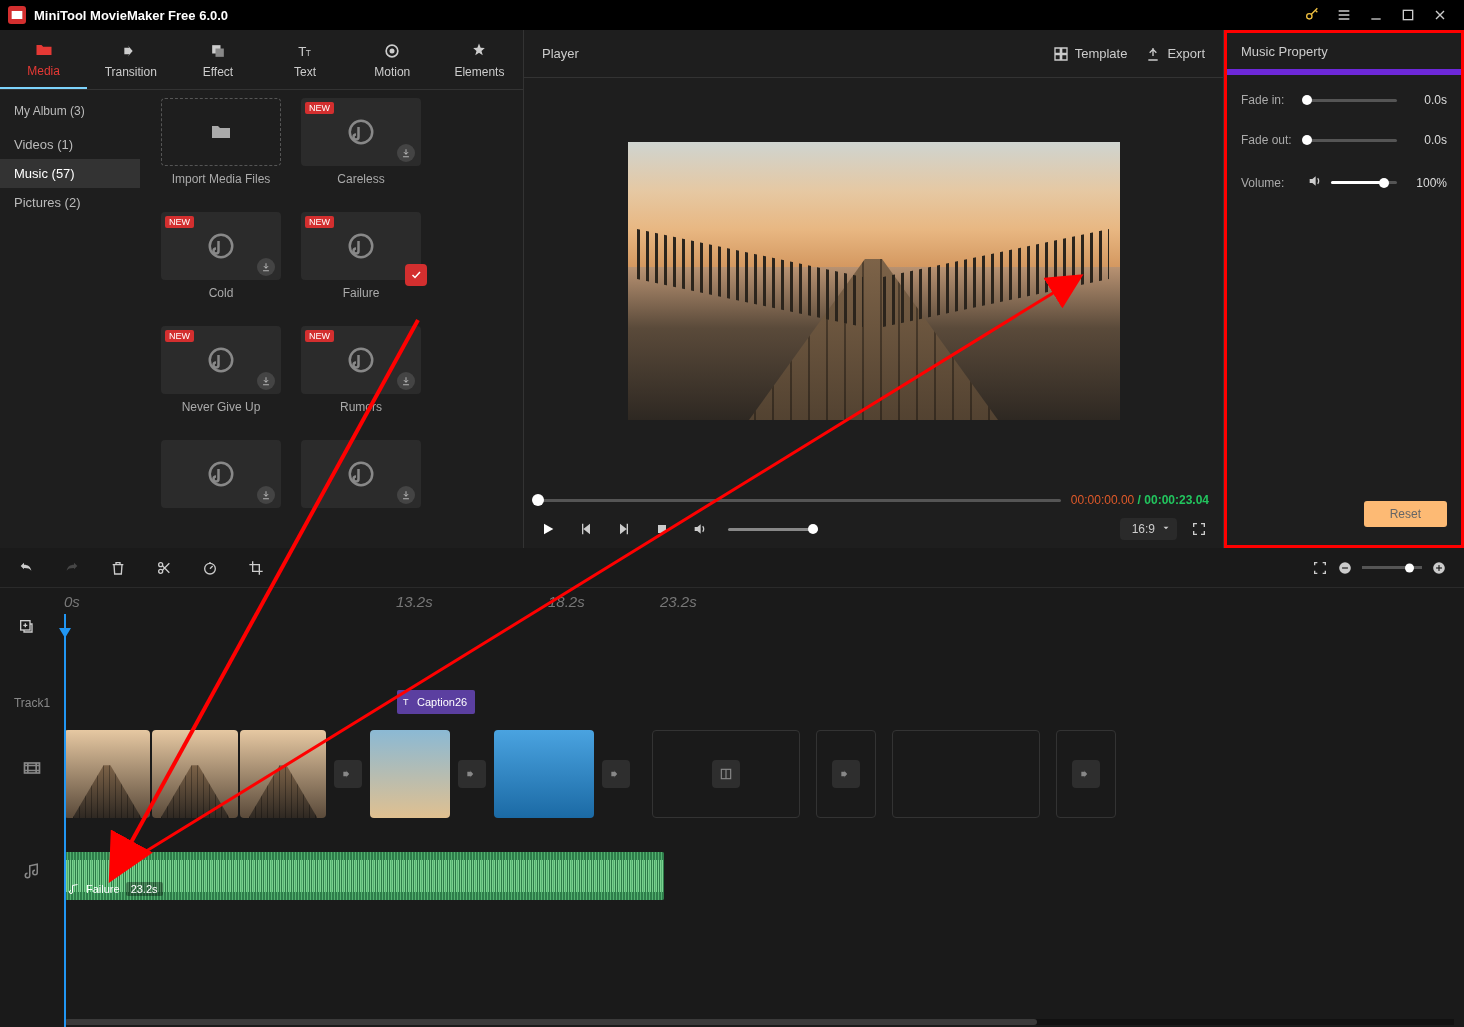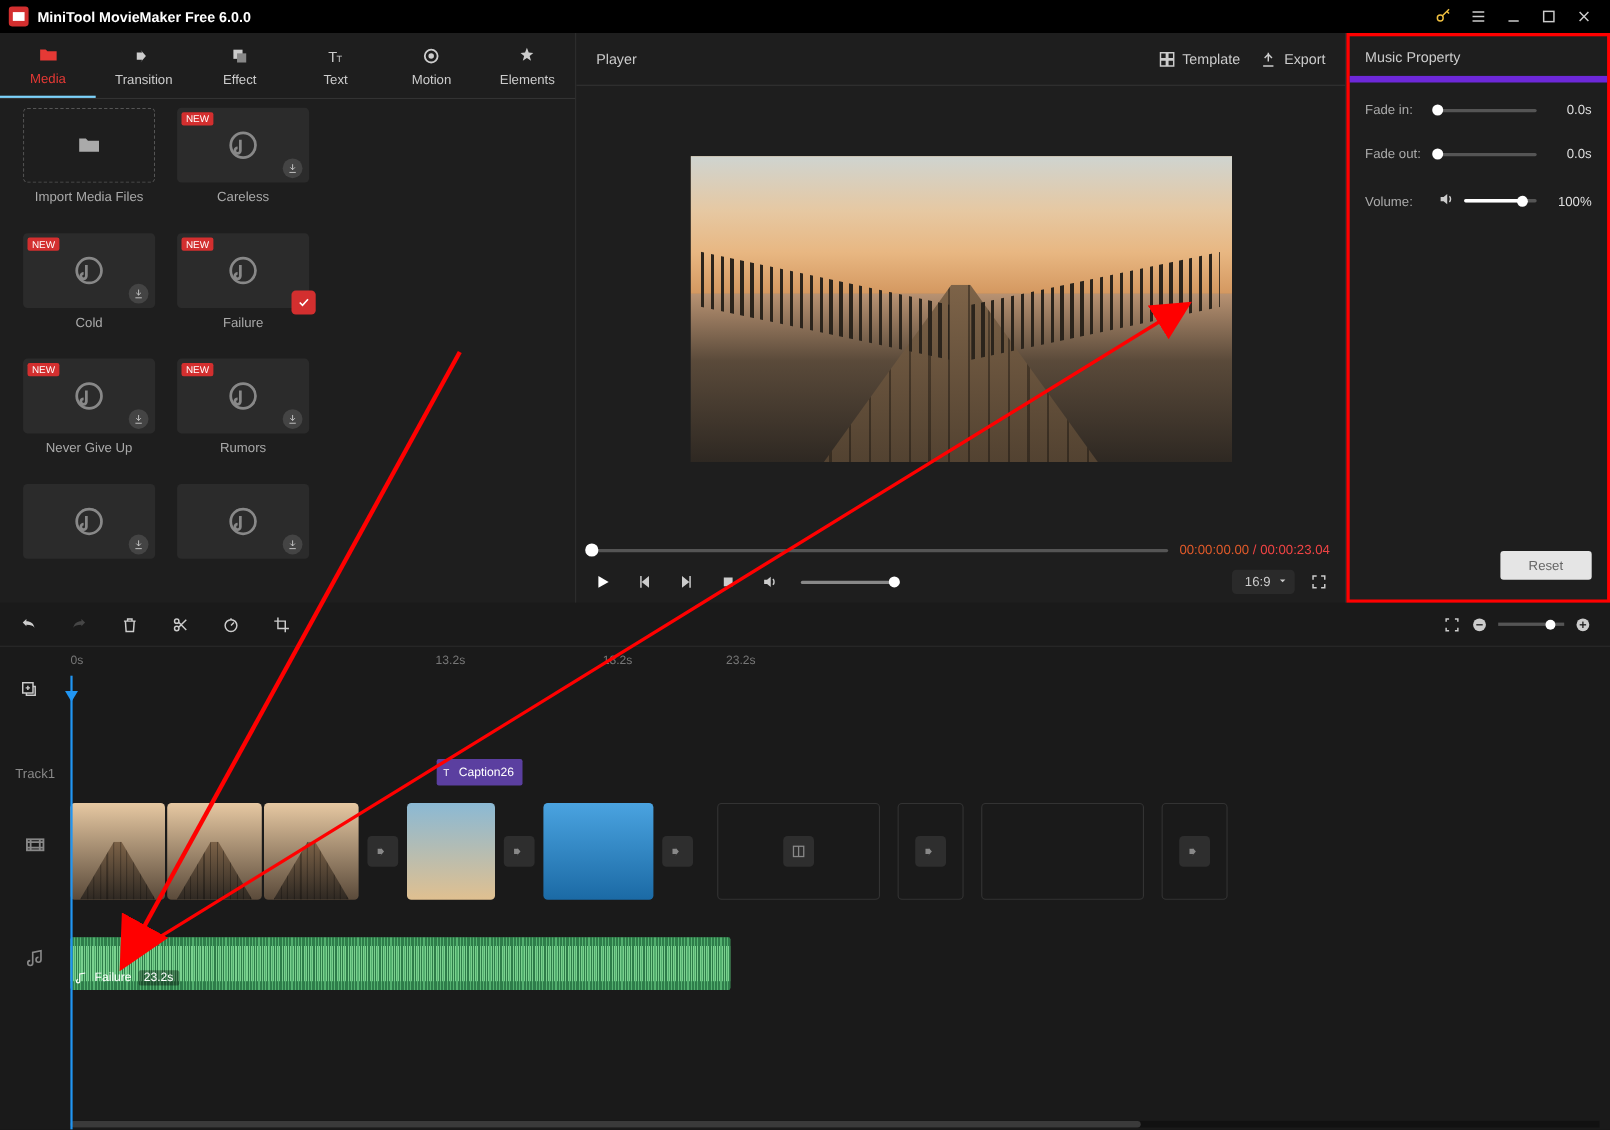--- a/index.html
+++ b/index.html
@@ -52,51 +52,51 @@
 .pier-rail { position: absolute; top: 40%; width: 46%; height: 18%; }
 .pier-rail.left { left: 2%; transform: skewY(12deg); background: repeating-linear-gradient(90deg, #2b241c 0 3px, transparent 3px 9px); }
 .pier-rail.right { right: 2%; transform: skewY(-12deg); background: repeating-linear-gradient(90deg, #2b241c 0 3px, transparent 3px 9px); }
 
 .transport { height: 64px; padding: 8px 14px 10px; }
 .seek { position: relative; height: 16px; display: flex; align-items: center; }
 .seek-track { flex: 1; height: 3px; background: #555; border-radius: 2px; position: relative; }
 .seek-thumb { position: absolute; left: 0; top: 50%; width: 12px; height: 12px; background: #fff; border-radius: 50%; transform: translate(-50%,-50%); }
 .timecodes { font-size: 12px; margin-left: 10px; }
 .tc-cur { color: #e05a2a; }
-.tc-total { color: #ef4444; }
+.tc-total { color: #22c55e; font-weight: bold; }
 .controls-row { display: flex; align-items: center; gap: 18px; margin-top: 10px; }
 .pbtn { width: 20px; height: 20px; display: flex; align-items: center; justify-content: center; cursor: pointer; }
 .vol-slider { width: 90px; height: 3px; background: #888; border-radius: 2px; position: relative; }
 .vol-slider .vthumb { position: absolute; right: 0; top: 50%; width: 10px; height: 10px; background: #fff; border-radius: 50%; transform: translate(0,-50%);}
 .aspect { margin-left: auto; display: flex; align-items: center; gap: 12px; }
 .aspect-sel { background: #2a2a2a; padding: 4px 22px 4px 12px; border-radius: 4px; font-size: 12px; position: relative; cursor: pointer; }
 .aspect-sel .chev { position: absolute; right: 6px; top: 50%; transform: translateY(-50%); }
 
 
 .prop-panel { width: 240px; background: #1e1e1e; display: flex; flex-direction: column; border: 3px solid #ff0000; }
 .prop-header { height: 42px; display: flex; align-items: center; padding: 0 14px; font-size: 13px; border-bottom: 6px solid #6d28d9; }
 .prop-body { flex: 1; padding: 18px 14px; display: flex; flex-direction: column; gap: 26px; }
 .prop-row { display: flex; align-items: center; gap: 8px; font-size: 12px; }
 .prop-row .lab { width: 58px; color: #aaa; }
 .prop-row .sld { flex: 1; height: 3px; background: #555; border-radius: 2px; position: relative; }
 .prop-row .sld .sthumb { position: absolute; left: 0; top: 50%; width: 10px; height: 10px; background: #fff; border-radius: 50%; transform: translate(-50%,-50%); }
 .prop-row .sld.full .sprog { position:absolute; left:0; top:0; bottom:0; width: 80%; background:#fff; border-radius:2px;}
 .prop-row .sld.full .sthumb { left: 80%; }
 .prop-row .val { width: 42px; text-align: right; color: #ddd; }
 .reset-row { margin-top: auto; display: flex; justify-content: flex-end; }
-.reset-btn { padding: 6px 26px; background: #e5e5e5; color: #666; font-size: 12px; border-radius: 3px; }
+.reset-btn { padding: 6px 26px; background: #fdba74; color: #666; font-size: 12px; border-radius: 3px; }
 
 
 .timeline { position: absolute; left:0; right:0; top: 548px; bottom: 0; background: #1a1a1a; display: flex; flex-direction: column; }
 .tl-toolbar { height: 40px; display: flex; align-items: center; padding: 0 18px; gap: 30px; border-bottom: 1px solid #2a2a2a; }
 .tl-toolbar .tbtn { cursor: pointer; display:flex; align-items:center; justify-content:center; }
 .zoom-group { margin-left: auto; display: flex; align-items: center; gap: 10px; }
 .zoom-slider { width: 60px; height: 3px; background: #555; position: relative; }
 .zoom-slider .zthumb { position: absolute; right: 8px; top: 50%; width: 9px; height: 9px; background: #fff; border-radius: 50%; transform: translate(0,-50%);}
-.ruler-row { height: 26px; display: flex; align-items: center; padding-left: 100px; gap: 0; position: relative; font-size: 11px; color: #777; }
+.ruler-row { height: 26px; display: flex; align-items: center; padding-left: 100px; gap: 0; position: relative; font-size: 15px; color: #777; font-style: italic; }
 .ruler-row .mark { position: absolute; }
 .playhead { position: absolute; left: 64px; top: 0; bottom: 0; width: 2px; background: #2196f3; z-index: 5; }
 .playhead::before { content:''; position: absolute; top: 14px; left: -5px; width: 12px; height: 10px; background: #2196f3; clip-path: polygon(0 0,100% 0,50% 100%);}
 .tracks { flex: 1; position: relative; overflow: hidden; }
 .addmedia-btn { position: absolute; left: 18px; top: 4px; }
 .caption-clip { position: absolute; left: 397px; top: 76px; height: 24px; background: #5b3fa0; color: #fff; font-size: 11px; display: flex; align-items: center; padding: 0 8px 0 4px; border-radius: 2px; gap: 4px; }
 .track1-label { position: absolute; left: 0; top: 82px; width: 64px; text-align: center; font-size: 12px; color: #888;}
 .video-row { position: absolute; left: 64px; top: 116px; right: 10px; height: 88px; display: flex; gap: 2px; align-items: center; }
 .video-icon { position: absolute; left: 0; top: 144px; width: 64px; display: flex; justify-content: center; }
 .vclip { height: 88px; border-radius: 4px; background: #333; overflow: hidden; position: relative; }
@@ -198,20 +198,27 @@
       </div>
       <div class="tab">
         <svg viewBox="0 0 24 24" fill="#ccc">
             <path d="M12 3l2 5 5 .5-4 3.5 1.5 5L12 14l-4.5 3 1.5-5-4-3.5 5-.5z"></path>
           </svg>
         <span>Elements</span>
       </div>
     </div>
 
     <div class="media-body">
+      <div class="album-list">
+        <div class="album-row" style="padding-left:14px;">My Album (3)</div>
+        <div style="height:8px;"></div>
+        <div class="item">Videos (1)</div>
+        <div class="item sel">Music (57)</div>
+        <div class="item">Pictures (2)</div>
+      </div>
       <div class="media-grid-wrap">
         <div class="media-grid">
           <div class="media-cell">
             <div class="thumb import">
                 <svg width="24" height="24" viewBox="0 0 24 24" fill="#aaa">
                   <path d="M3 6h6l2 2h10v10H3z"></path>
                 </svg>
               </div>
             <div class="label">Import Media Files</div>
           </div>

